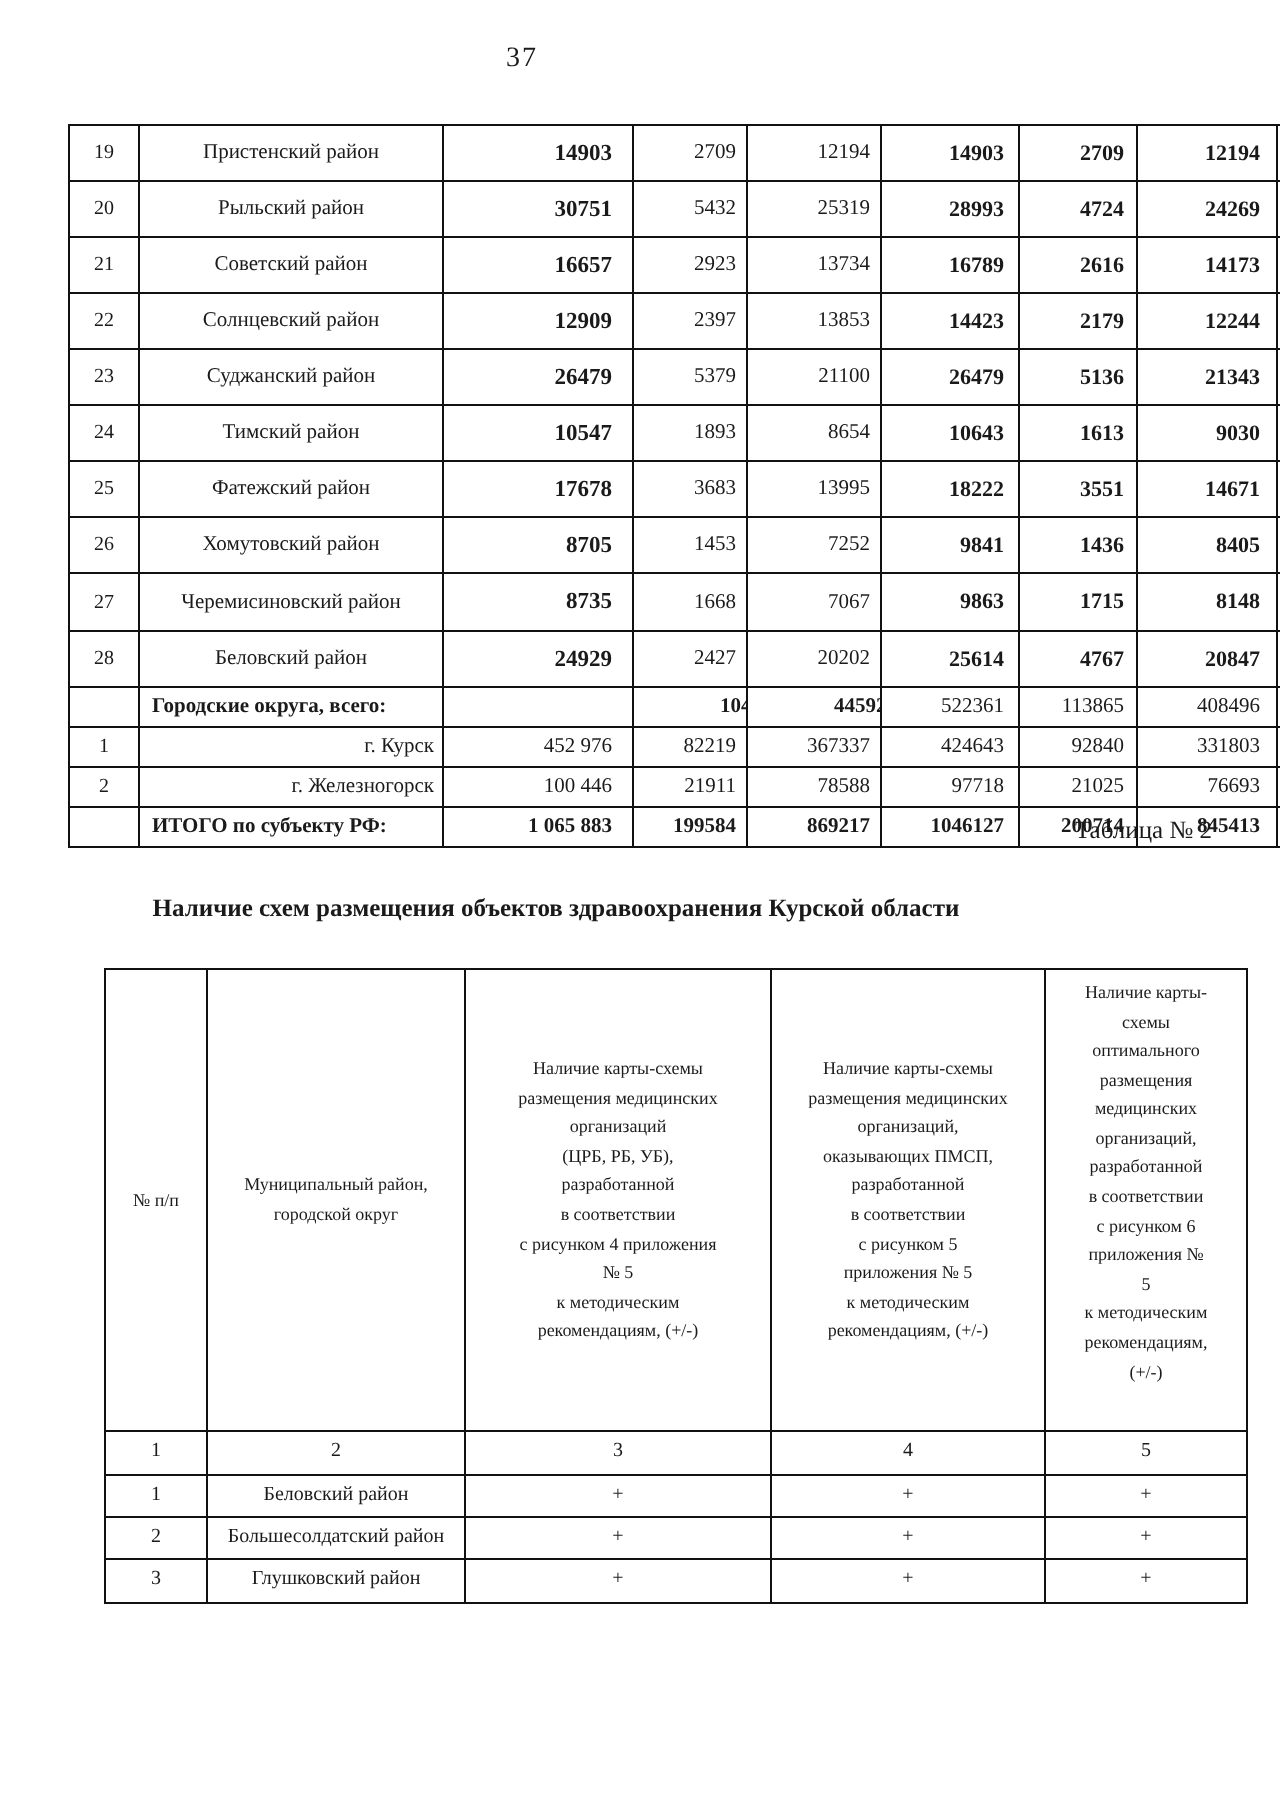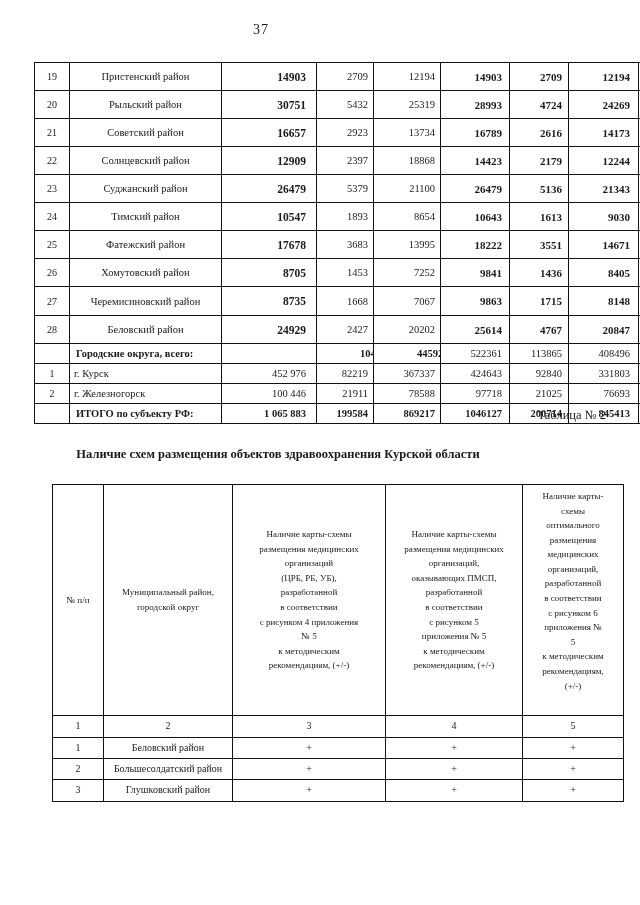--- a/index.html
+++ b/index.html
@@ -56,21 +56,21 @@
   .t1 .c-v4     { width: 57px;  text-align: right;  padding-right: 7px; font-weight: bold; font-size: 11px;}
   .t1 .c-v5     { width: 48px;  text-align: right;  padding-right: 6px; font-weight: bold; font-size: 11px;}
   .t1 .c-v6     { width: 57px;  text-align: right;  padding-right: 8px; font-weight: bold; font-size: 11px;}
   .t1 .c-v7     { width: 57px;  text-align: right;  padding-right: 9px; font-weight: bold; font-size: 11px;}
 
   
   .t1 tr.sum td { height: 19px; }
   .t1 tr.sum .c-name { text-align: left; padding-left: 6px; font-weight: bold; font-size: 10.5px;}
   .t1 tr.sum .c-v1 { font-weight: bold; }
   .t1 tr.city td { height: 19px; }
-  .t1 tr.city .c-name { text-align: left; font-weight: normal; font-size: 10.5px; }
+  .t1 tr.city .c-name { text-align: right; font-weight: normal; font-size: 10.5px; }
   .t1 tr.city .c-v1 { font-weight: normal; font-size: 10.5px; }
   .t1 tr.city .c-v2,
   .t1 tr.city .c-v3,
   .t1 tr.city .c-v4,
   .t1 tr.city .c-v5,
   .t1 tr.city .c-v6,
   .t1 tr.city .c-v7 { font-weight: normal; font-size: 10.5px; }
   .t1 tr.gorod .c-v4,
   .t1 tr.gorod .c-v5,
   .t1 tr.gorod .c-v6,
@@ -181,21 +181,21 @@
         <td class="c-v4">16789</td>
         <td class="c-v5">2616</td>
         <td class="c-v6">14173</td>
         <td class="c-v7">17228</td>
       </tr>
       <tr>
         <td class="c-num">22</td>
         <td class="c-name">Солнцевский район</td>
         <td class="c-v1">12909</td>
         <td class="c-v2">2397</td>
-        <td class="c-v3">18868</td>
+        <td class="c-v3">13853</td>
         <td class="c-v4">14423</td>
         <td class="c-v5">2179</td>
         <td class="c-v6">12244</td>
         <td class="c-v7">13798</td>
       </tr>
       <tr>
         <td class="c-num">23</td>
         <td class="c-name">Суджанский район</td>
         <td class="c-v1">26479</td>
         <td class="c-v2">5379</td>

